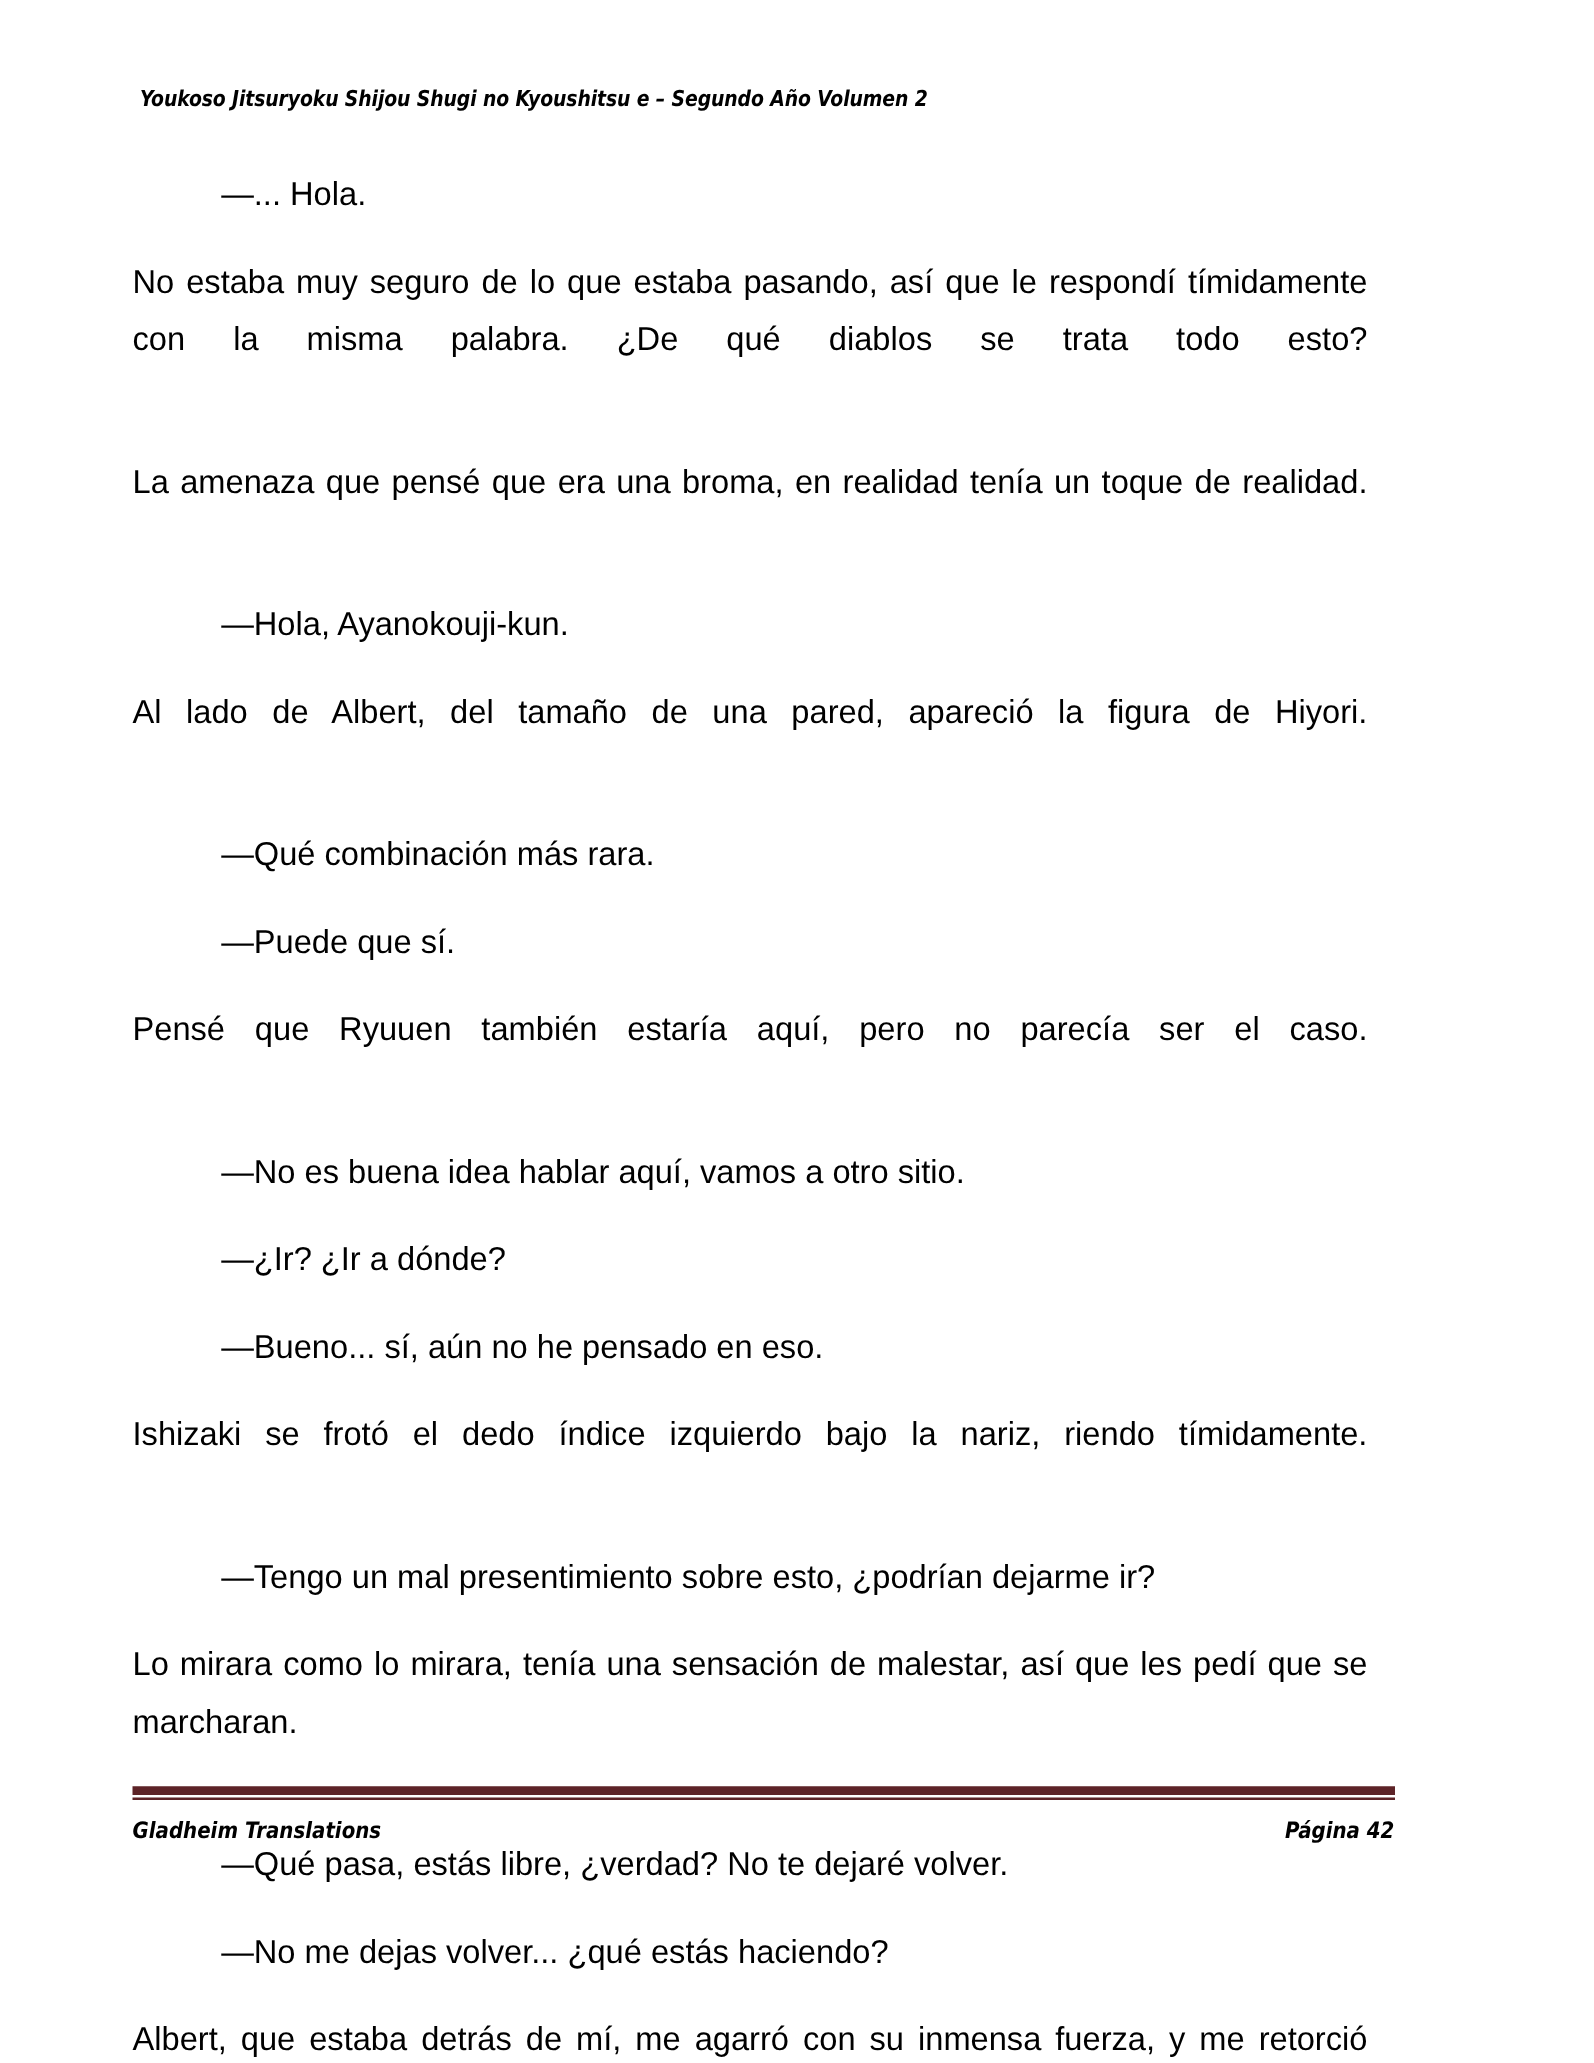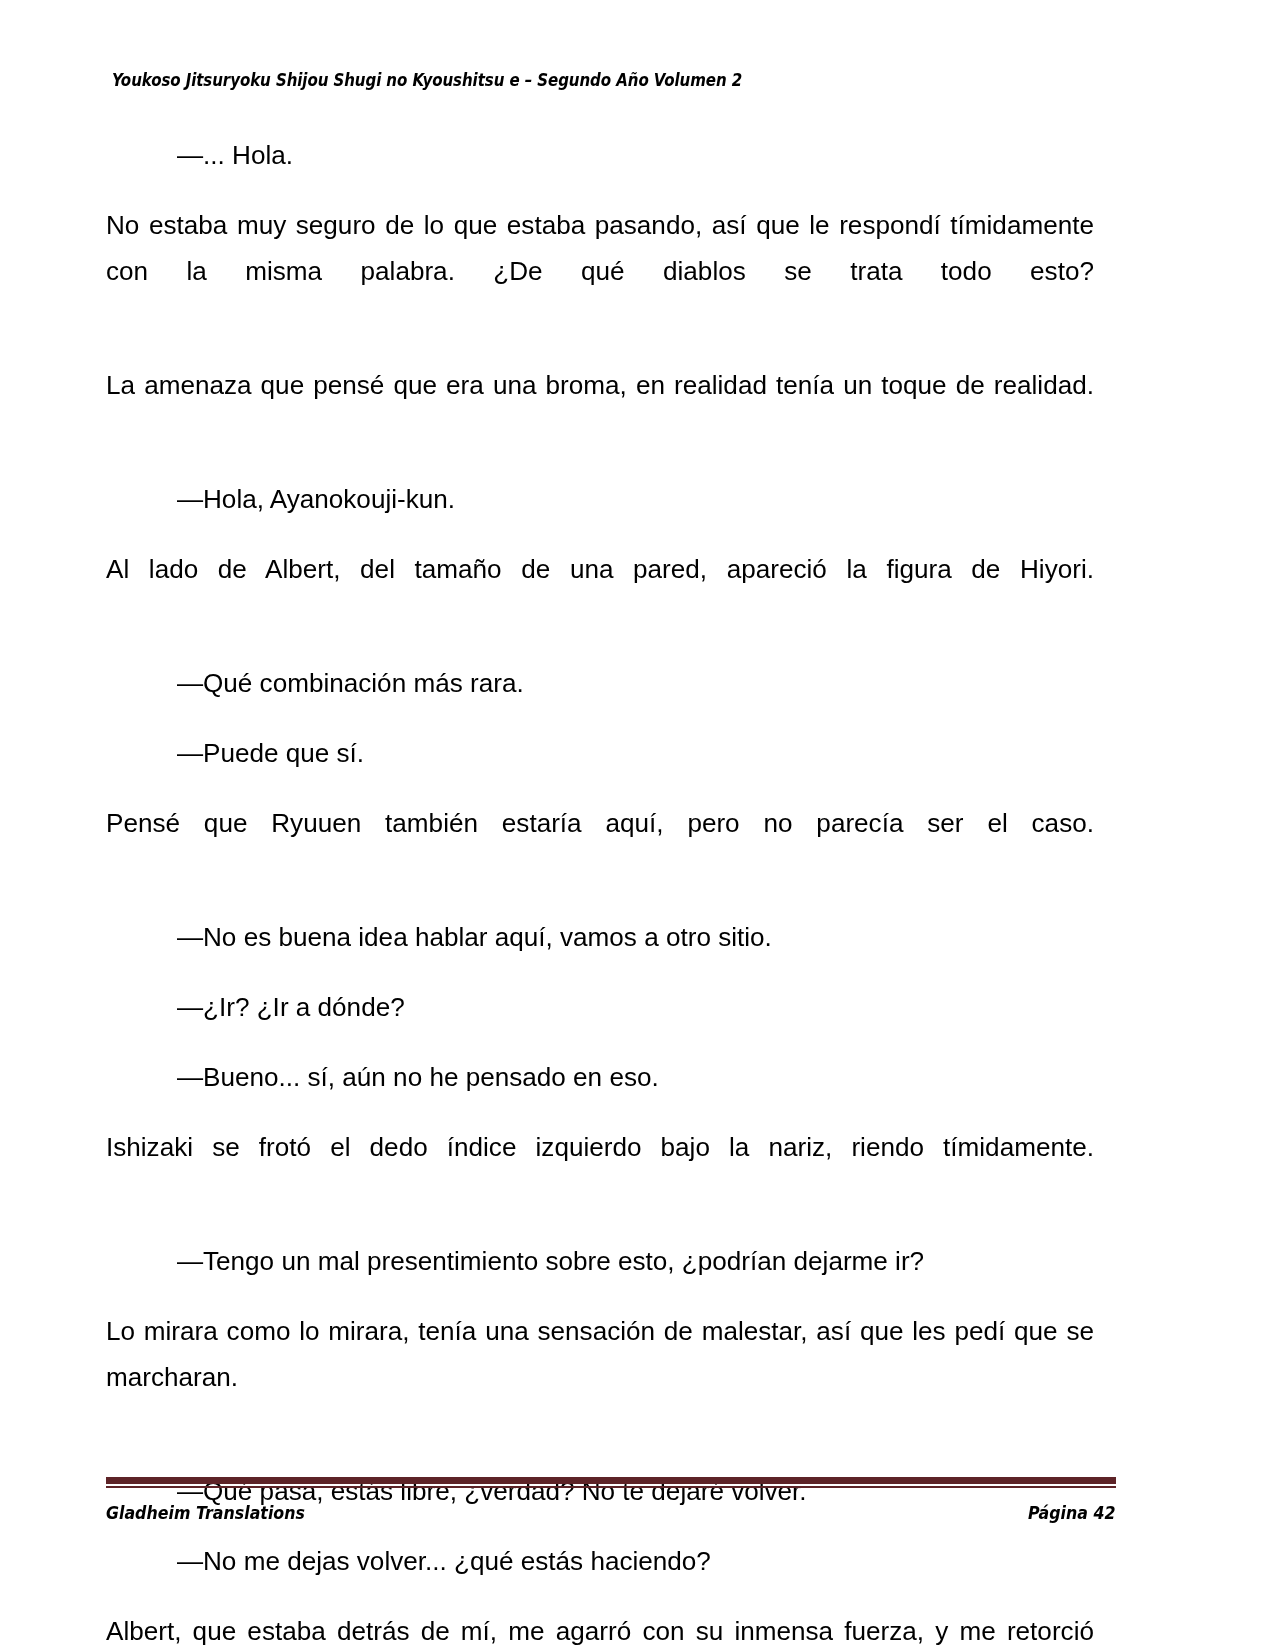--- a/index.html
+++ b/index.html
@@ -80,21 +80,21 @@
   }
   .para.dialogue::after,
   .para.noj::after {
     display: none;
   }
 
   
   .footer {
     position: absolute;
     left: 106px;
-    top: 1476px;
+    top: 1428px;
     width: 1010px;
   }
   .footer-rule-thick {
     width: 100%;
     height: 7px;
     background: #5d2327;
     margin-top: 1px;
   }
   .footer-rule-thin {
     width: 100%;

